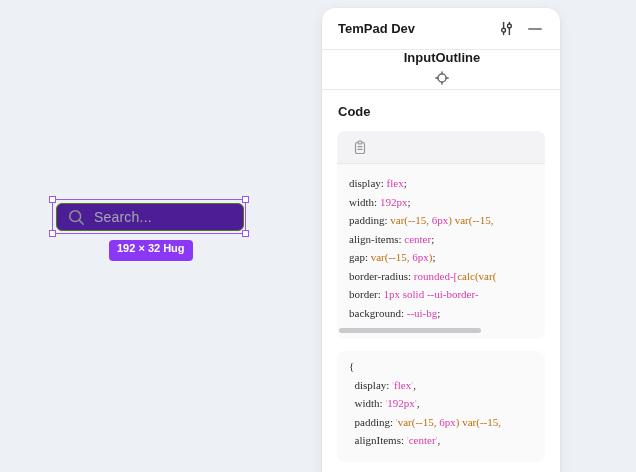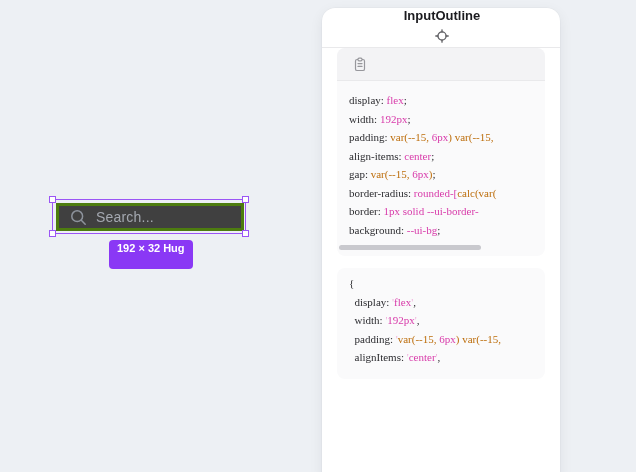--- a/index.html
+++ b/index.html
@@ -10,25 +10,25 @@
 
   
   .sel-rect { position:absolute; left:52px; top:199px; width:194px; height:35px;
               border:1.5px solid #9b55f5; pointer-events:none; }
   .handle { position:absolute; width:7px; height:7px; background:#fff;
             border:1.2px solid #9b55f5; }
   .h-tl{left:49px;top:196px;} .h-tr{left:242px;top:196px;}
   .h-bl{left:49px;top:230px;} .h-br{left:242px;top:230px;}
 
   .search-input { position:absolute; left:56px; top:203px; width:188px; height:28px;
-                  background:#404040; border:3px solid #4d7c0f; border-radius:0;
+                  background:#4c1d95; border:1px solid #4d7c0f; border-radius:6px;
                   display:flex; align-items:center; padding-left:11px; gap:9px; }
   .search-input .ph { font-size:14px; color:#a4a8b0; letter-spacing:.2px; }
 
-  .dim-badge { position:absolute; left:109px; top:240px; height:29px; line-height:17px;
+  .dim-badge { position:absolute; left:109px; top:240px; height:21px; line-height:17px;
                padding:0 8px; background:#8a38f5; border-radius:4px;
                color:#fff; font-size:11px; font-weight:700; white-space:nowrap; }
 
   
   .panel { position:absolute; left:322px; top:8px; width:238px; height:480px;
            background:#fff; border-radius:13px;
            box-shadow:0 0 0 0.5px rgba(0,0,0,.04), 0 4px 14px rgba(15,23,42,.07); }
 
   .panel-header { height:42px; display:flex; align-items:center;
                   padding:0 14px 0 16px; border-bottom:1px solid #e9e9eb; }
@@ -84,34 +84,53 @@
   <div class="sel-rect"></div>
   <div class="handle h-tl"></div>
   <div class="handle h-tr"></div>
   <div class="handle h-bl"></div>
   <div class="handle h-br"></div>
 
   <div class="dim-badge">192 × 32 Hug</div>
 
   <div class="panel">
 
+    <div class="panel-header">
+      <span class="panel-title">TemPad Dev</span>
+      <span class="icon-btn">
+        <svg width="15" height="15" viewBox="0 0 15 15" fill="none" stroke="#3e3e42" stroke-width="1.4" stroke-linecap="round">
+          <line x1="4.6" y1="1.5" x2="4.6" y2="7.2"></line>
+          <circle cx="4.6" cy="9.2" r="1.9"></circle>
+          <line x1="4.6" y1="11.1" x2="4.6" y2="13.5"></line>
+          <line x1="10.4" y1="1.5" x2="10.4" y2="2.9"></line>
+          <circle cx="10.4" cy="4.9" r="1.9"></circle>
+          <line x1="10.4" y1="6.8" x2="10.4" y2="13.5"></line>
+        </svg>
+      </span>
+      <span class="icon-btn">
+        <svg width="14" height="4" viewBox="0 0 14 4" fill="none" stroke="#8a8a8e" stroke-width="2" stroke-linecap="round">
+          <line x1="1" y1="2" x2="13" y2="2"></line>
+        </svg>
+      </span>
+    </div>
 
     <div class="node-row">
       <span class="node-name">InputOutline</span>
       <span class="icon-btn">
         <svg width="14" height="14" viewBox="0 0 14 14" fill="none" stroke="#5c5c60" stroke-width="1.3" stroke-linecap="round">
           <circle cx="7" cy="7" r="4.1"></circle>
           <line x1="7" y1="0.8" x2="7" y2="3"></line>
           <line x1="7" y1="11" x2="7" y2="13.2"></line>
           <line x1="0.8" y1="7" x2="3" y2="7"></line>
           <line x1="11" y1="7" x2="13.2" y2="7"></line>
         </svg>
       </span>
     </div>
 
+    <div class="section-title">Code</div>
 
     <div class="code-block">
       <div class="block-header">
         <span class="icon-btn">
           <svg width="14" height="15" viewBox="0 0 14 15" fill="none" stroke="#97979c" stroke-width="1.2" stroke-linecap="round">
             <rect x="2.5" y="2.5" width="9" height="11" rx="1.6"></rect>
             <rect x="5" y="1.2" width="4" height="2.6" rx="1" fill="#fafafb"></rect>
             <line x1="5" y1="6.6" x2="9" y2="6.6"></line>
             <line x1="5" y1="9.4" x2="9" y2="9.4"></line>
           </svg>

